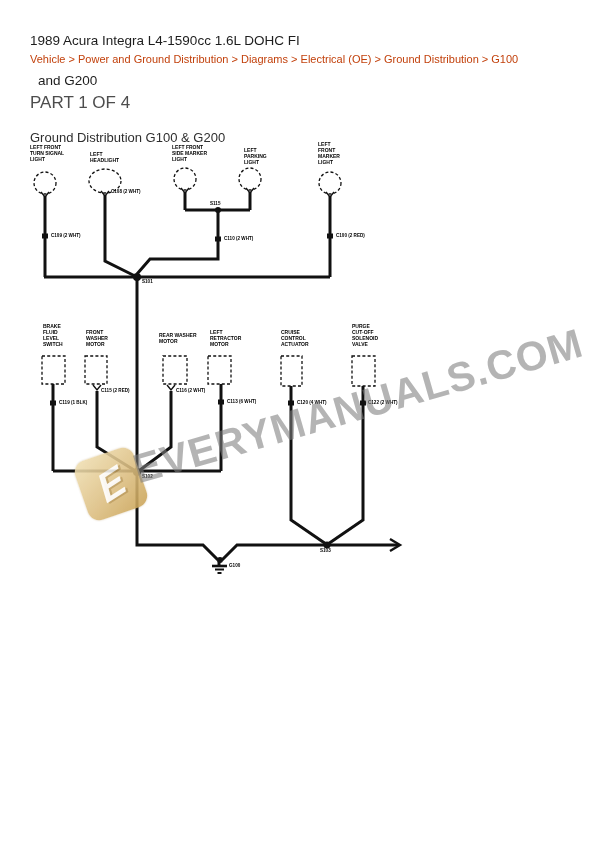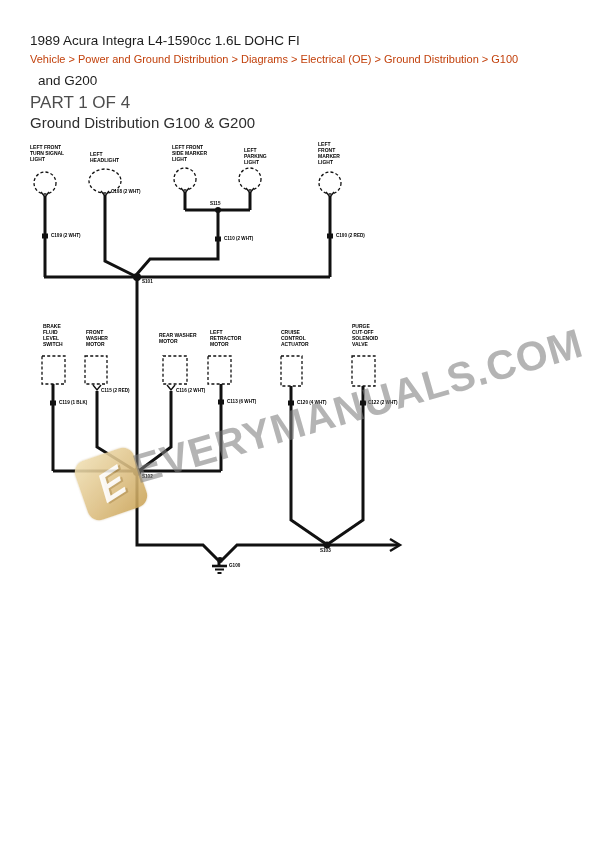--- a/index.html
+++ b/index.html
@@ -6,21 +6,21 @@
   .page{
     position:relative;width:612px;height:866px;background:#ffffff;overflow:hidden;
     font-family:"Liberation Sans",sans-serif;color:#222;margin:0 auto;
   }
   .abs{position:absolute;}
   
   .vehicle-title{left:30px;top:33px;font-size:13.5px;color:#1d1d1d;}
   .crumb1{left:30px;top:53px;font-size:11px;color:#c2410c;}
   .crumb2{left:30px;top:73px;font-size:13.5px;color:#1d1d1d;margin-left:8px;}
   .part-label{left:30px;top:93px;font-size:17px;color:#4d4d4d;text-align:center;}
-  .diagram-title{left:30px;top:114px;font-size:15px;color:#2e2e2e;}
+  .diagram-title{left:30px;top:130px;font-size:13px;color:#2e2e2e;}
   
   .dlabel{
     font-size:5px;font-weight:bold;line-height:1.18;color:#000;
     white-space:pre-line;letter-spacing:0px;
   }
   .clabel{
     font-size:4.6px;font-weight:bold;color:#000;white-space:nowrap;
   }
   svg.diagram{left:0;top:0;pointer-events:none;}
   

